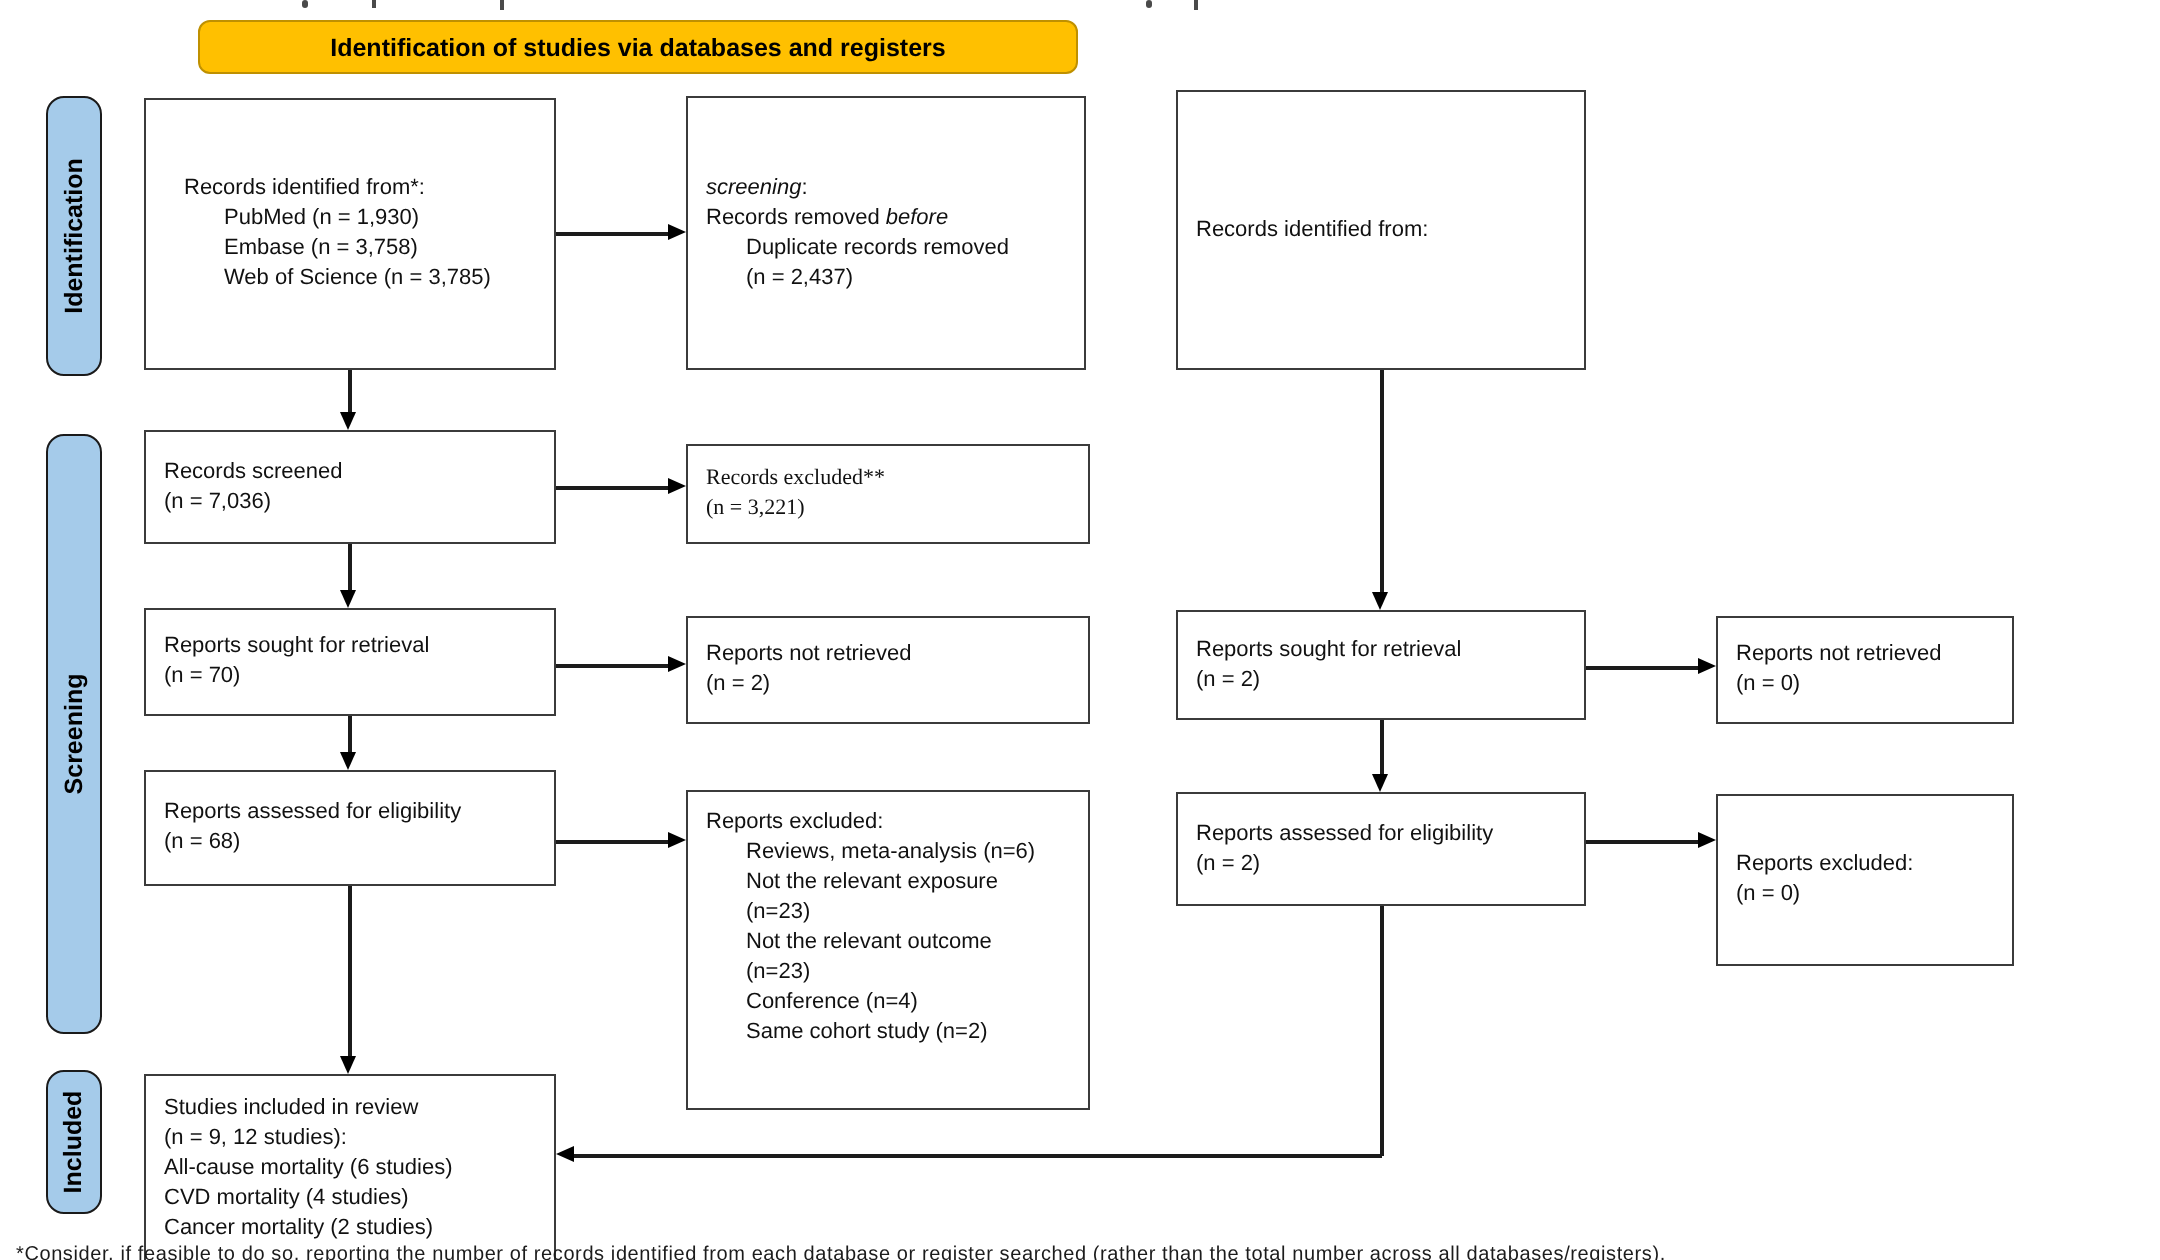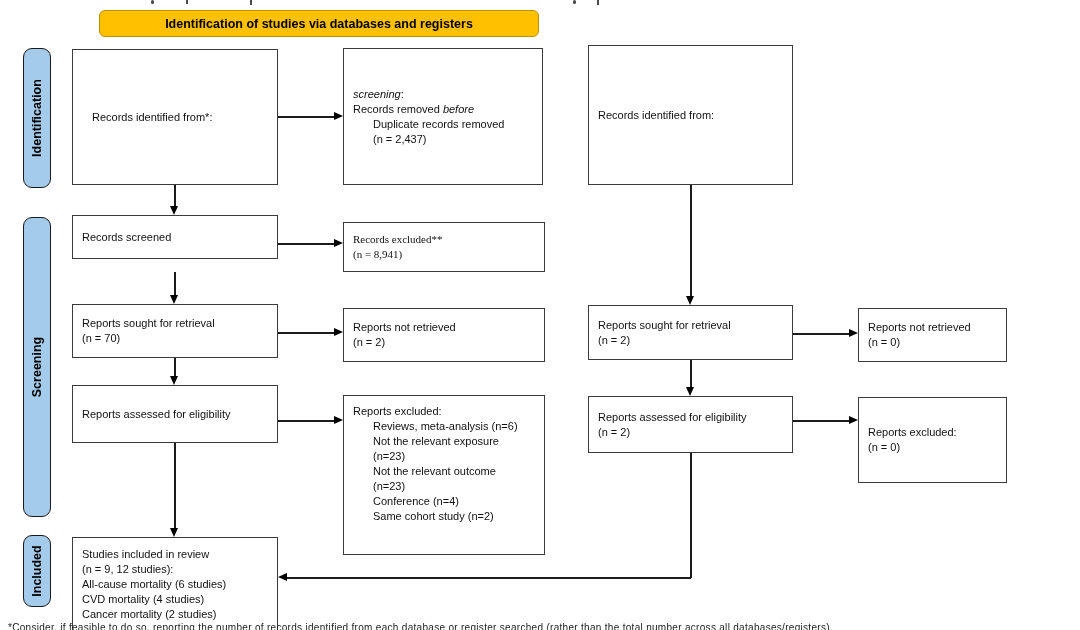--- a/index.html
+++ b/index.html
@@ -67,61 +67,68 @@
   </div>
   <div class="stage" style="left:23px;top:217px;width:28px;height:300px;background:#A5CBEA;border:1.5px solid #1a1a1a;">
     <span>Screening</span>
   </div>
   <div class="stage" style="left:23px;top:535px;width:28px;height:72px;background:#A5CBEA;border:1.5px solid #1a1a1a;">
     <span>Included</span>
   </div>
 
   <div class="fbox vcenter" style="left:72px;top:49px;width:206px;height:136px;padding-left:19px;">
     <div>Records identified from*:</div>
+    <div class="items">
+        <div>PubMed (n = 1,930)</div>
+        <div>Embase (n = 3,758)</div>
+        <div>Web of Science (n = 3,785)</div>
+      </div>
   </div>
 
   <div class="fbox vcenter" style="left:343px;top:48px;width:200px;height:137px;">
     <div><span class="it">screening</span><span>:</span></div>
     <div><span>Records removed </span><span class="it">before</span></div>
     <div class="items">
         <div>Duplicate records removed</div>
         <div>(n = 2,437)</div>
       </div>
   </div>
 
-  <div class="fbox vcenter" style="left:72px;top:215px;width:206px;height:44px;">
+  <div class="fbox vcenter" style="left:72px;top:215px;width:206px;height:57px;">
     <div>
         <div>Records screened</div>
+        <div>(n = 7,036)</div>
       </div>
   </div>
 
   <div class="fbox vcenter" style="left:343px;top:222px;width:202px;height:50px;font-family:Liberation Serif, serif;">
     <div>
         <div>Records excluded**</div>
-        <div>(n = 8,941)</div>
+        <div>(n = 3,221)</div>
       </div>
   </div>
 
   <div class="fbox vcenter" style="left:72px;top:304px;width:206px;height:54px;">
     <div>
         <div>Reports sought for retrieval</div>
         <div>(n = 70)</div>
       </div>
   </div>
 
   <div class="fbox vcenter" style="left:343px;top:308px;width:202px;height:54px;">
     <div>
         <div>Reports not retrieved</div>
         <div>(n = 2)</div>
       </div>
   </div>
 
   <div class="fbox vcenter" style="left:72px;top:385px;width:206px;height:58px;">
     <div>
         <div>Reports assessed for eligibility</div>
+        <div>(n = 68)</div>
       </div>
   </div>
 
   <div class="fbox vtop" style="left:343px;top:395px;width:202px;height:160px;">
     <div>Reports excluded:</div>
     <div class="items">
         <div>Reviews, meta-analysis (n=6)</div>
         <div>Not the relevant exposure</div>
         <div>(n=23)</div>
         <div>Not the relevant outcome</div>

